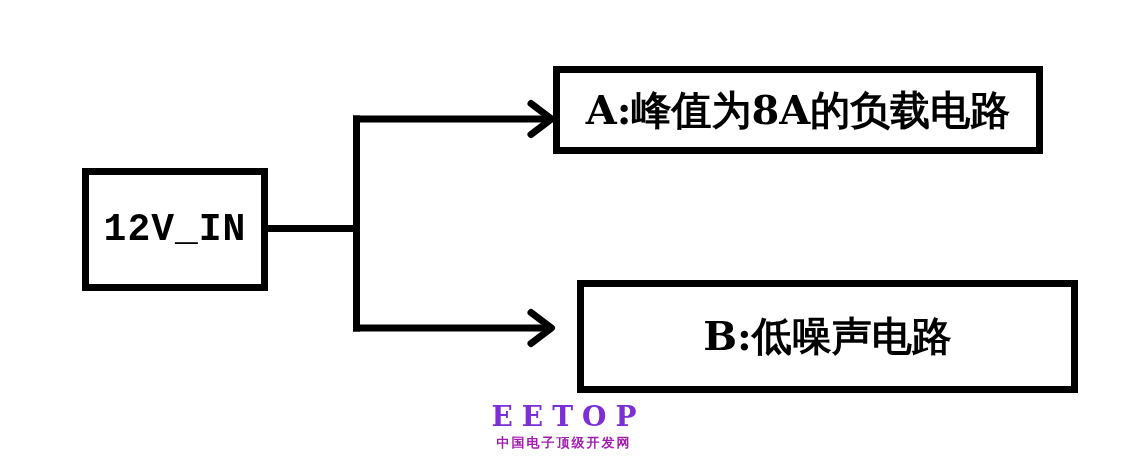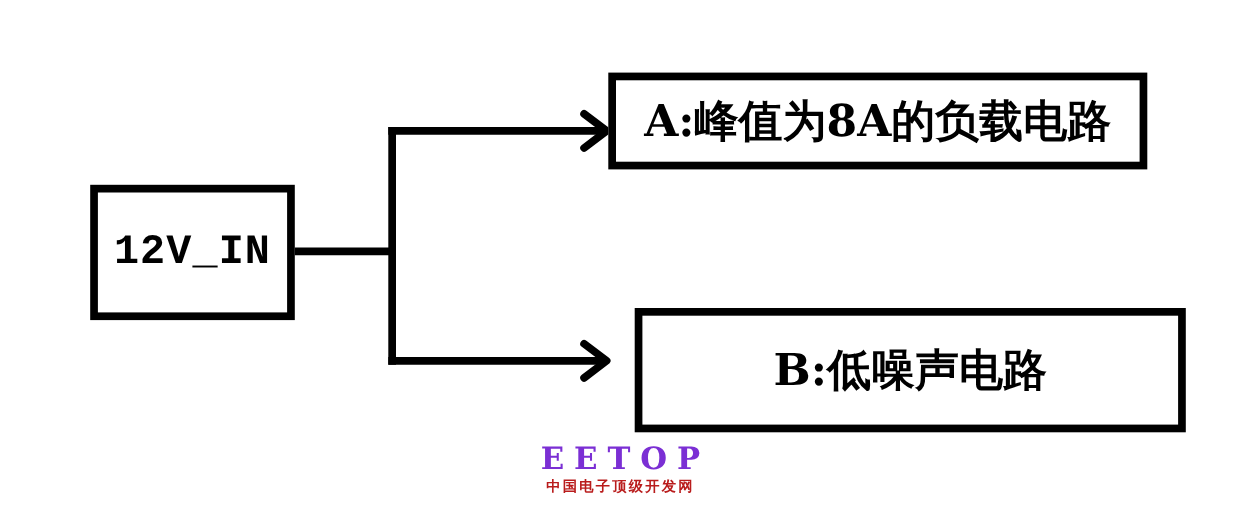--- a/index.html
+++ b/index.html
@@ -91,21 +91,21 @@
     letter-spacing: 9px;
     text-indent: 9px;
     color: #7B2FD4;
   }
   .wm-sub {
     margin-top: 3px;
     font-family: "DejaVu Sans", "Liberation Sans", sans-serif;
     font-weight: bold;
     font-size: 13px;
     letter-spacing: 2px;
-    color: #b91c1c;
+    color: #a21caf;
   }
 </style>
 </head>
 <body>
 
 <div class="canvas">
 
   <svg class="connectors" viewBox="0 0 1126 461" xmlns="http://www.w3.org/2000/svg" aria-hidden="true">
 
     <line x1="264" y1="228.5" x2="360" y2="228.5"></line>

